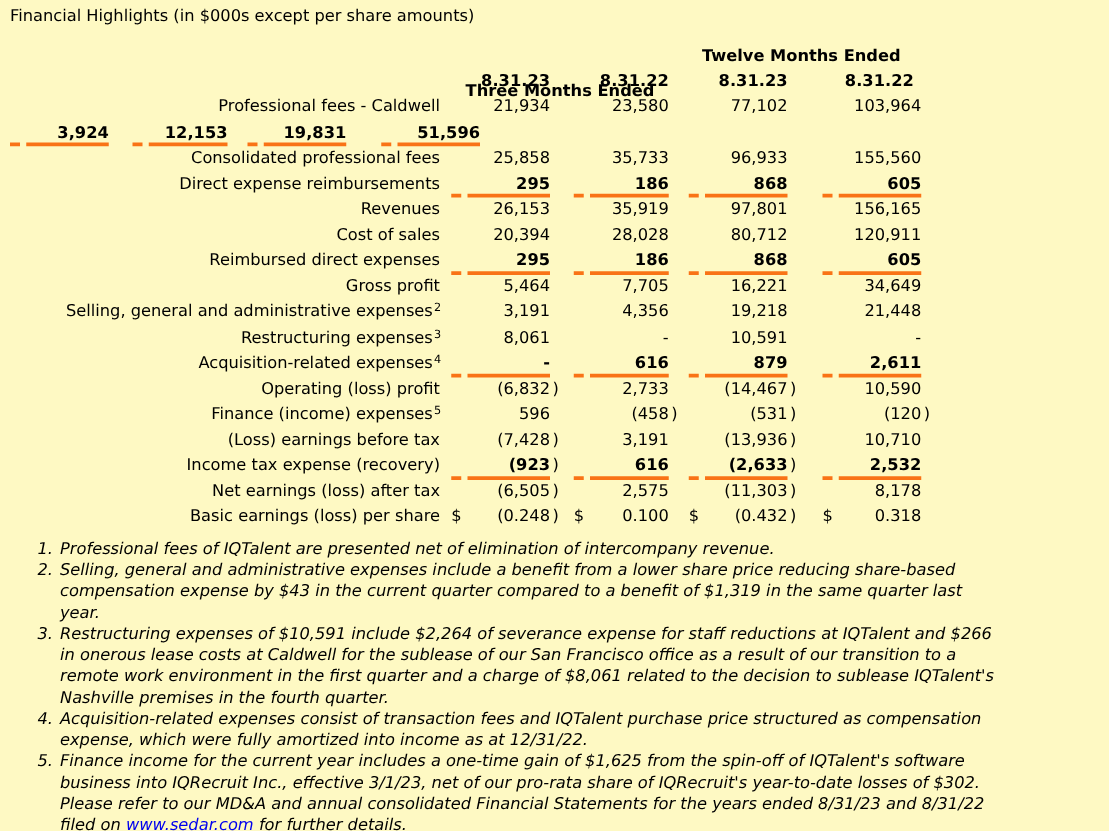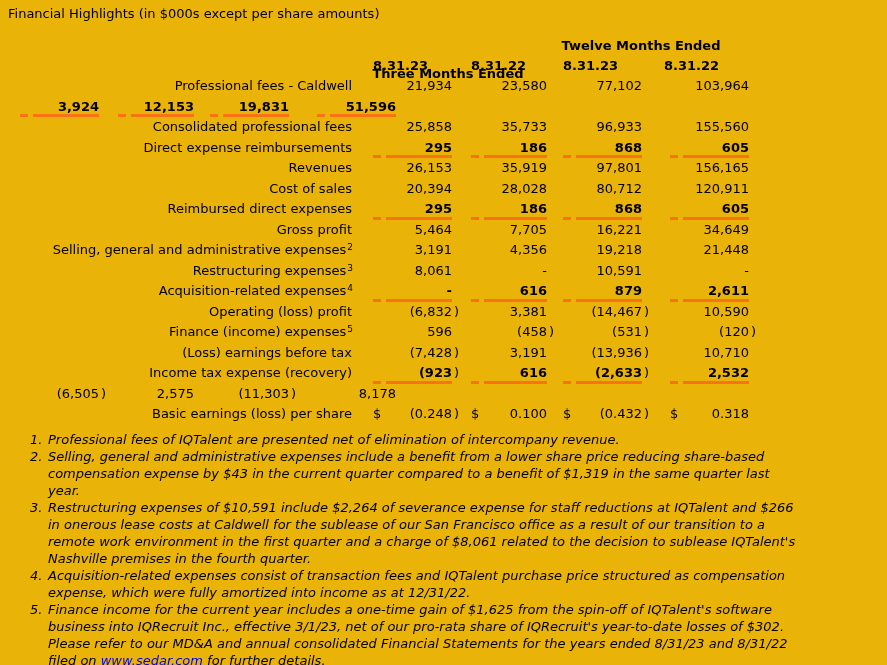--- a/index.html
+++ b/index.html
@@ -1,41 +1,41 @@
 <!DOCTYPE html>
 <html><head>
 <meta charset="utf-8">
 <style>
   * { margin:0; padding:0; box-sizing:content-box; }
   html,body { background:#fff; }
   .page {
     position:relative; width:887px; height:665px; overflow:hidden;
-    background:#eab308; color:#000000;
+    background:#fef9c3; color:#000000;
     font-family:"DejaVu Sans", sans-serif; font-size:13px;
   }
   .title { position:absolute; left:8px; top:6px; white-space:nowrap; }
 
   .table { position:absolute; left:0; top:36px; }
 
   .hrow1, .hrow2 { display:flex; height:20px; line-height:20px; font-weight:bold; }
   .hspacer { width:361px; flex:none; }
   .h1a { width:174px; flex:none; text-align:center; white-space:nowrap;margin-top:28px; }
   .h1b { width:180px; flex:none; margin-left:16px; text-align:center; white-space:nowrap; }
-  .h2 { flex:none; text-align:left; padding-left:12px; box-sizing:border-box; white-space:nowrap; }
+  .h2 { flex:none; text-align:right; padding-left:12px; box-sizing:border-box; white-space:nowrap; }
   .c1 { width:79px; }
   .c2 { width:76px; margin-left:19px; }
   .c3 { width:79px; margin-left:16px; }
   .c4 { width:79px; margin-left:22px; }
 
   .trow { display:flex; height:20.5px; line-height:20.5px; }
   .rlabel { width:353px; flex:none; text-align:right; white-space:nowrap; }
   .rlabel .sup { font-size:9px; position:relative; top:-4px; margin-left:1px; }
 
   .grp { display:flex; flex:none; }
-  .g1 { margin-left:20px; }
+  .g1 { margin-left:8px; }
   .g2 { margin-left:6px; }
   .g3 { margin-left:3px; }
   .g4 { margin-left:15px; }
   .ccell { width:8px; margin-right:5px; flex:none; text-align:left; overflow:visible; white-space:nowrap; }
   .vzone { flex:none; text-align:right; white-space:nowrap; }
   .g1 .vzone { width:66px; }
   .g2 .vzone { width:63px;text-align:right; }
   .g3 .vzone { width:66px; }
   .g4 .vzone { width:66px; }
   .paren { width:13px; flex:none; padding-left:2px; box-sizing:border-box; white-space:nowrap; }
@@ -336,21 +336,21 @@
 
     <div class="trow">
       <div class="rlabel"><span>Operating (loss) profit</span><span class="sup"></span></div>
       <div class="grp g1">
         <span class="ccell"></span>
             <span class="vzone"><span class="num">(6,832</span></span>
             <span class="paren">)</span>
       </div>
       <div class="grp g2">
         <span class="ccell"></span>
-            <span class="vzone"><span class="num">3,381</span></span>
+            <span class="vzone"><span class="num">2,733</span></span>
             <span class="paren"></span>
       </div>
       <div class="grp g3">
         <span class="ccell"></span>
             <span class="vzone"><span class="num">(14,467</span></span>
             <span class="paren">)</span>
       </div>
       <div class="grp g4">
         <span class="ccell"></span>
             <span class="vzone"><span class="num">10,590</span></span>
@@ -424,20 +424,21 @@
             <span class="paren">)</span>
       </div>
       <div class="grp g4">
         <span class="ccell"></span>
             <span class="vzone"><span class="num">2,532</span></span>
             <span class="paren"></span>
       </div>
     </div>
 
     <div class="trow">
+      <div class="rlabel"><span>Net earnings (loss) after tax</span><span class="sup"></span></div>
       <div class="grp g1">
         <span class="ccell"></span>
             <span class="vzone"><span class="num">(6,505</span></span>
             <span class="paren">)</span>
       </div>
       <div class="grp g2">
         <span class="ccell"></span>
             <span class="vzone"><span class="num">2,575</span></span>
             <span class="paren"></span>
       </div>

